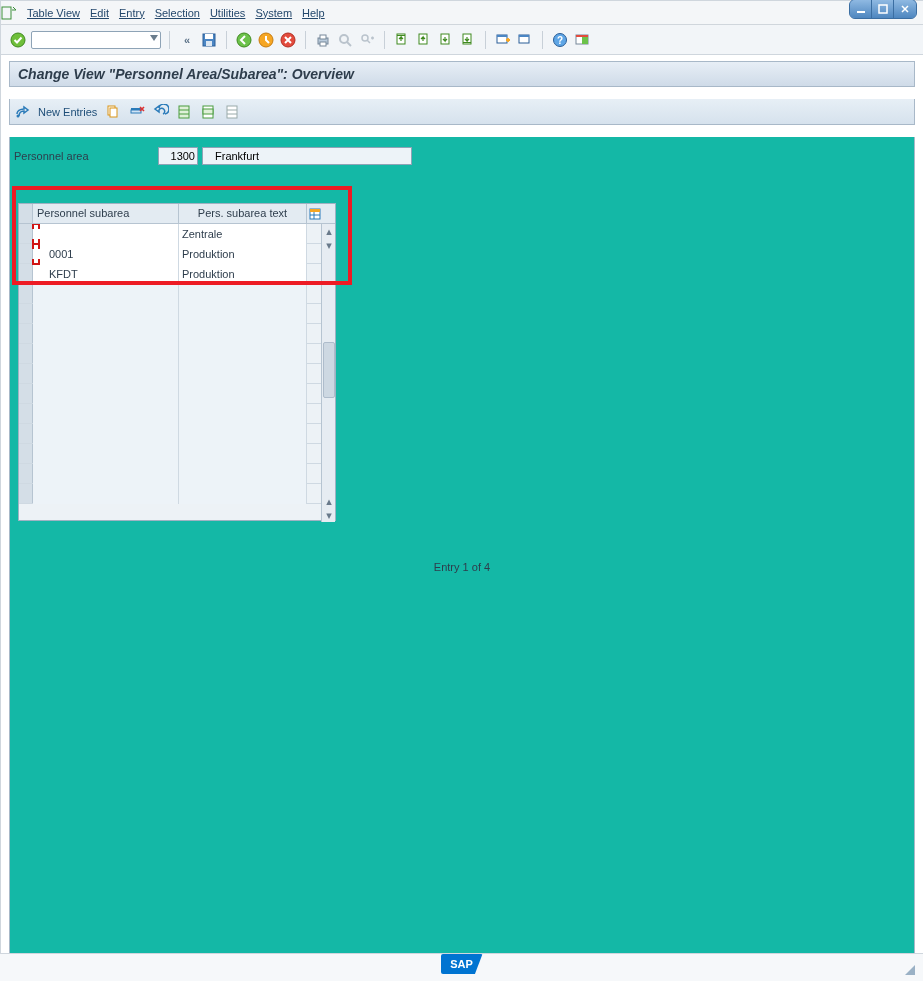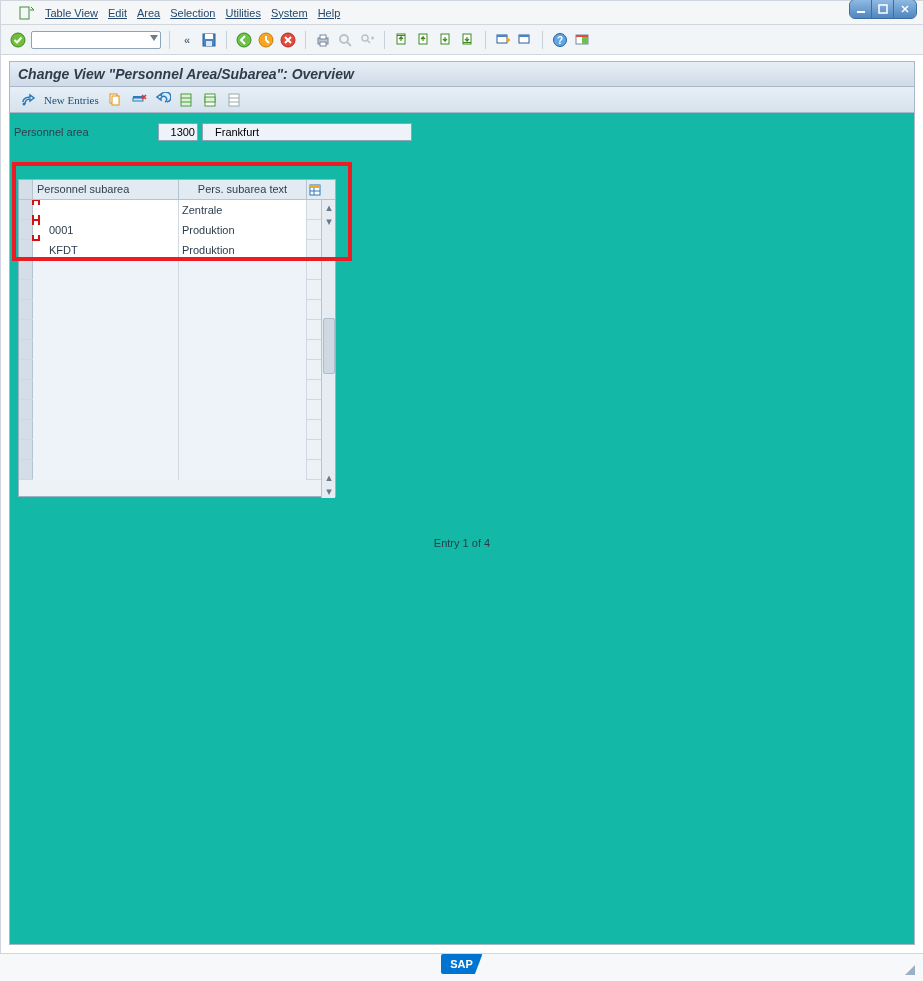--- a/index.html
+++ b/index.html
@@ -3,40 +3,40 @@
 <meta charset="utf-8">
 <style>
   * { box-sizing: border-box; }
   html, body { margin:0; padding:0; font-family: Arial, sans-serif; font-size:11px; }
   body { background:#fff; width:923px; height:981px; position:relative; }
 
   
   .app { background:#fff; width:923px; height:981px; border-left:1px solid #cfd6dd; border-top:1px solid #cfd6dd; }
 
   
-  .menubar { height:24px; background:#f4f6f8; border-bottom:1px solid #d0d6dc; display:flex; align-items:center; padding:0 18px; gap:10px; position:relative; }
+  .menubar { height:24px; background:#f4f6f8; border-bottom:1px solid #d0d6dc; display:flex; align-items:center; padding:0 0; gap:10px; position:relative; }
   .menubar .menu-link { text-decoration:underline; color:#24486c; cursor:default; }
   .win-controls { position:absolute; right:6px; top:-2px; display:flex; gap:0; background:#6d9ed2; border:1px solid #3b6ea2; border-radius:6px; overflow:hidden; height:20px; }
   .win-btn { width:22px; height:18px; background:linear-gradient(#8fb9e2,#4e86bf); border-right:1px solid #3b6ea2; display:flex; align-items:center; justify-content:center; color:#fff; font-weight:bold; font-size:10px; }
   .win-btn:last-child { border-right:none; }
 
   
   .std-toolbar { height:30px; background:#f2f5f8; border-bottom:1px solid #cfd6dd; display:flex; align-items:center; padding:0 8px; gap:4px; }
   .tbtn { width:18px; height:18px; border:1px solid transparent; display:flex; align-items:center; justify-content:center; border-radius:2px; }
   .sep { width:1px; height:18px; background:#c8d0d8; margin:0 4px; }
   .ok-icon { width:16px; height:16px; }
   .cmd-field { height:18px; border:1px solid #8ea3b6; background:#fff; width:130px; border-radius:2px; position:relative; }
   .cmd-field::after { content:""; position:absolute; right:2px; top:3px; width:0; height:0; border-left:4px solid transparent; border-right:4px solid transparent; border-top:6px solid #6b7d8d; }
   .tb-double-left { font-size:11px; color:#5b7187; font-weight:bold; }
 
   
   .titlebar { height:26px; margin:6px 8px 0 8px; background:linear-gradient(#e7eef6,#cfdbe8); border:1px solid #a8b8c8; display:flex; align-items:center; padding:0 8px; font-style:italic; font-weight:bold; color:#2e3d4c; font-size:14px; }
 
   
-  .app-toolbar { height:26px; margin:0 8px; background:linear-gradient(#e7eff6,#d6e2ed); border:1px solid #a8b8c8; border-top:none; display:flex; align-items:center; padding:0 10px; gap:8px;font-family:Liberation Serif, serif; }
+  .app-toolbar { height:26px; margin:12px 8px; background:linear-gradient(#e7eff6,#d6e2ed); border:1px solid #a8b8c8; border-top:none; display:flex; align-items:center; padding:0 4px; gap:8px; }
   .app-toolbar .lbl { color:#1e4e78; }
   .smallicon { width:16px; height:16px; display:flex; align-items:center; justify-content:center; }
 
   
   .content { margin:0 8px 8px 8px; background:#14b8a6; border:1px solid #a8b8c8; border-top:none; height:832px; position:relative; }
 
   
   .pa-row { position:absolute; left:4px; top:10px; display:flex; align-items:center; gap:4px; }
   .pa-label { width:140px; color:#2e3d4c; }
   .pa-code { width:40px; height:18px; border:1px solid #8ea3b6; background:#edf3f8; text-align:right; padding-right:2px; line-height:16px; }
@@ -89,21 +89,21 @@
 
   <div class="menubar">
     <span class="menu-doc-icon">
       <svg width="16" height="14" viewBox="0 0 16 14">
           <rect x="1" y="1" width="9" height="12" fill="none" stroke="#3c8f3a" stroke-width="1"></rect>
           <path d="M11 4 L15 4 L12 1" fill="none" stroke="#3c8f3a" stroke-width="1"></path>
         </svg>
     </span>
     <span class="menu-link">Table View</span>
     <span class="menu-link">Edit</span>
-    <span class="menu-link">Area</span>
+    <span class="menu-link">Entry</span>
     <span class="menu-link">Selection</span>
     <span class="menu-link">Utilities</span>
     <span class="menu-link">System</span>
     <span class="menu-link">Help</span>
 
     <div class="win-controls">
       <div class="win-btn">
         <svg width="10" height="10">
             <rect x="1" y="7" width="8" height="2" fill="#fff"></rect>
           </svg>

